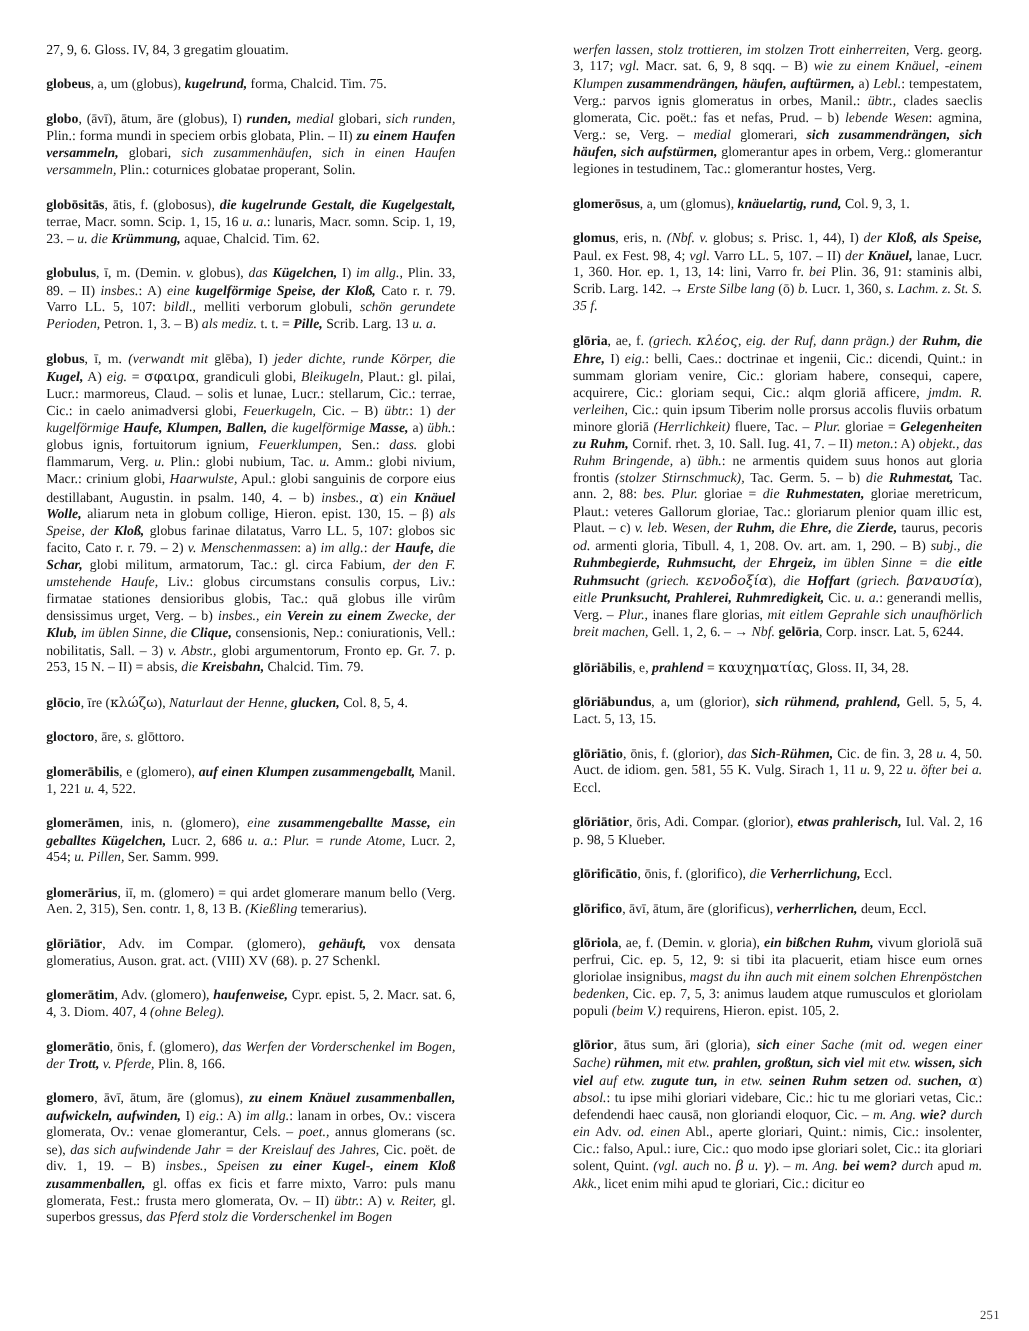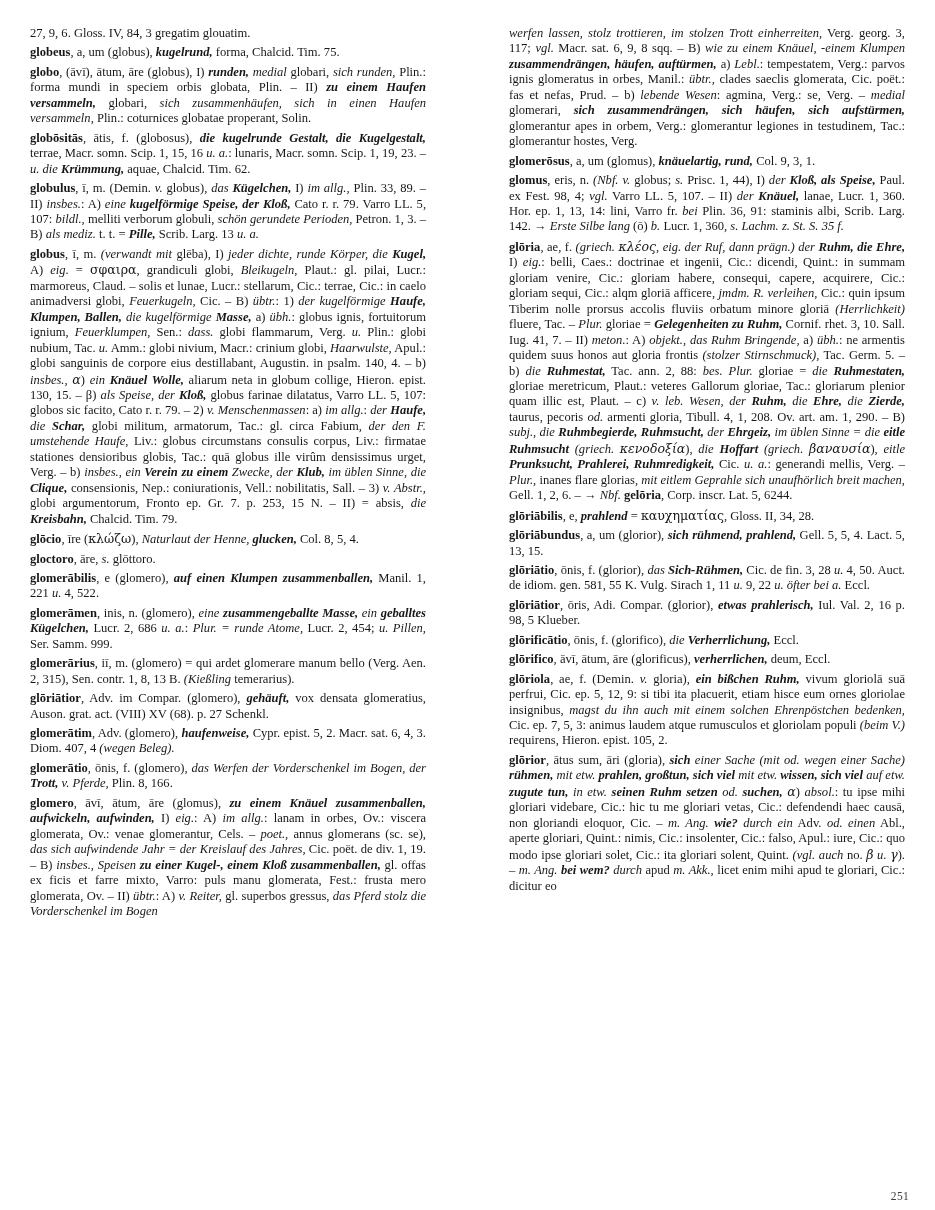--- a/index.html
+++ b/index.html
@@ -30,21 +30,21 @@
   }
   .column {
     width: 404px;
     font-size: 12.55px;
     line-height: 15.45px;
     text-align: justify;
     text-justify: inter-word;
     hyphens: manual;
   }
   .entry {
-    margin: 4px;
+    margin: 16px;
     padding: 0;
     text-indent: 0;
   }
   .lemma {
     font-weight: bold;
   }
   .de {
     font-style: italic;
   }
   .deb {
@@ -78,25 +78,25 @@
 
     <div class="column" id="left-column">
         <p class="entry">27, 9, 6. Gloss. IV, 84, 3 gregatim glouatim.</p>
         <p class="entry"><b class="lemma">globeus</b>, a, um (globus), <i class="deb">kugelrund,</i> forma, Chalcid. Tim. 75.</p>
         <p class="entry"><b class="lemma">globo</b>, (āvī), ātum, āre (globus), I) <i class="deb">runden,</i> <i class="de">medial</i> globari, <i class="de">sich runden,</i> Plin.: forma mundi in speciem orbis globata, Plin. – II) <i class="deb">zu einem Haufen versammeln,</i> globari, <i class="de">sich zusammenhäufen, sich in einen Haufen versammeln,</i> Plin.: coturnices globatae properant, Solin.</p>
         <p class="entry"><b class="lemma">globōsitās</b>, ātis, f. (globosus), <i class="deb">die kugelrunde Gestalt, die Kugelgestalt,</i> terrae, Macr. somn. Scip. 1, 15, 16 <i class="de">u. a.</i>: lunaris, Macr. somn. Scip. 1, 19, 23. – <i class="de">u. die</i> <i class="deb">Krümmung,</i> aquae, Chalcid. Tim. 62.</p>
         <p class="entry"><b class="lemma">globulus</b>, ī, m. (Demin. <i class="de">v.</i> globus), <i class="de">das</i> <i class="deb">Kügelchen,</i> I) <i class="de">im allg.,</i> Plin. 33, 89. – II) <i class="de">insbes.</i>: A) <i class="de">eine</i> <i class="deb">kugelförmige Speise, der Kloß,</i> Cato r. r. 79. Varro LL. 5, 107: <i class="de">bildl.,</i> melliti verborum globuli, <i class="de">schön gerundete Perioden,</i> Petron. 1, 3. – B) <i class="de">als mediz.</i> t. t. = <i class="deb">Pille,</i> Scrib. Larg. 13 <i class="de">u. a.</i></p>
         <p class="entry"><b class="lemma">globus</b>, ī, m. <i class="de">(verwandt mit</i> glēba), I) <i class="de">jeder dichte, runde Körper, die</i> <i class="deb">Kugel,</i> A) <i class="de">eig.</i> = <span class="gr">σφαιρα</span>, grandiculi globi, <i class="de">Bleikugeln,</i> Plaut.: gl. pilai, Lucr.: marmoreus, Claud. – solis et lunae, Lucr.: stellarum, Cic.: terrae, Cic.: in caelo animadversi globi, <i class="de">Feuerkugeln,</i> Cic. – B) <i class="de">übtr.</i>: 1) <i class="de">der kugelförmige</i> <i class="deb">Haufe, Klumpen, Ballen,</i> <i class="de">die kugelförmige</i> <i class="deb">Masse,</i> a) <i class="de">übh.</i>: globus ignis, fortuitorum ignium, <i class="de">Feuerklumpen,</i> Sen.: <i class="de">dass.</i> globi flammarum, Verg. <i class="de">u.</i> Plin.: globi nubium, Tac. <i class="de">u.</i> Amm.: globi nivium, Macr.: crinium globi, <i class="de">Haarwulste,</i> Apul.: globi sanguinis de corpore eius destillabant, Augustin. in psalm. 140, 4. – b) <i class="de">insbes.,</i> <span class="gri">α</span>) <i class="de">ein</i> <i class="deb">Knäuel Wolle,</i> aliarum neta in globum collige, Hieron. epist. 130, 15. – β) <i class="de">als Speise, der</i> <i class="deb">Kloß,</i> globus farinae dilatatus, Varro LL. 5, 107: globos sic facito, Cato r. r. 79. – 2) <i class="de">v. Menschenmassen</i>: a) <i class="de">im allg.</i>: <i class="de">der</i> <i class="deb">Haufe,</i> <i class="de">die</i> <i class="deb">Schar,</i> globi militum, armatorum, Tac.: gl. circa Fabium, <i class="de">der den F. umstehende Haufe,</i> Liv.: globus circumstans consulis corpus, Liv.: firmatae stationes densioribus globis, Tac.: quā globus ille virûm densissimus urget, Verg. – b) <i class="de">insbes., ein</i> <i class="deb">Verein zu einem</i> <i class="de">Zwecke, der</i> <i class="deb">Klub,</i> <i class="de">im üblen Sinne, die</i> <i class="deb">Clique,</i> consensionis, Nep.: coniurationis, Vell.: nobilitatis, Sall. – 3) <i class="de">v. Abstr.,</i> globi argumentorum, Fronto ep. Gr. 7. p. 253, 15 N. – II) = absis, <i class="de">die</i> <i class="deb">Kreisbahn,</i> Chalcid. Tim. 79.</p>
         <p class="entry"><b class="lemma">glōcio</b>, īre (<span class="gr">κλώζω</span>), <i class="de">Naturlaut der Henne,</i> <i class="deb">glucken,</i> Col. 8, 5, 4.</p>
         <p class="entry"><b class="lemma">gloctoro</b>, āre, <i class="de">s.</i> glōttoro.</p>
-        <p class="entry"><b class="lemma">glomerābilis</b>, e (glomero), <i class="deb">auf einen Klumpen zusammenballen,</i> Manil. 1, 221 <i class="de">u.</i> 4, 522.</p>
+        <p class="entry"><b class="lemma">glomerābilis</b>, e (glomero), <i class="deb">auf einen Klumpen zusammengeballt,</i> Manil. 1, 221 <i class="de">u.</i> 4, 522.</p>
         <p class="entry"><b class="lemma">glomerāmen</b>, inis, n. (glomero), <i class="de">eine</i> <i class="deb">zusammengeballte Masse,</i> <i class="de">ein</i> <i class="deb">geballtes Kügelchen,</i> Lucr. 2, 686 <i class="de">u. a.</i>: <i class="de">Plur. = runde Atome,</i> Lucr. 2, 454; <i class="de">u. Pillen,</i> Ser. Samm. 999.</p>
         <p class="entry"><b class="lemma">glomerārius</b>, iī, m. (glomero) = qui ardet glomerare manum bello (Verg. Aen. 2, 315), Sen. contr. 1, 8, 13 B. <i class="de">(Kießling</i> temerarius).</p>
         <p class="entry"><b class="lemma">glōriātior</b>, Adv. im Compar. (glomero), <i class="deb">gehäuft,</i> vox densata glomeratius, Auson. grat. act. (VIII) XV (68). p. 27 Schenkl.</p>
-        <p class="entry"><b class="lemma">glomerātim</b>, Adv. (glomero), <i class="deb">haufenweise,</i> Cypr. epist. 5, 2. Macr. sat. 6, 4, 3. Diom. 407, 4 <i class="de">(wegen Beleg).</i></p>
+        <p class="entry"><b class="lemma">glomerātim</b>, Adv. (glomero), <i class="deb">haufenweise,</i> Cypr. epist. 5, 2. Macr. sat. 6, 4, 3. Diom. 407, 4 <i class="de">(ohne Beleg).</i></p>
         <p class="entry"><b class="lemma">glomerātio</b>, ōnis, f. (glomero), <i class="de">das Werfen der Vorderschenkel im Bogen, der</i> <i class="deb">Trott,</i> <i class="de">v. Pferde,</i> Plin. 8, 166.</p>
         <p class="entry"><b class="lemma">glomero</b>, āvī, ātum, āre (glomus), <i class="deb">zu einem Knäuel zusammenballen, aufwickeln, aufwinden,</i> I) <i class="de">eig.</i>: A) <i class="de">im allg.</i>: lanam in orbes, Ov.: viscera glomerata, Ov.: venae glomerantur, Cels. – <i class="de">poet.,</i> annus glomerans (sc. se), <i class="de">das sich aufwindende Jahr = der Kreislauf des Jahres,</i> Cic. poët. de div. 1, 19. – B) <i class="de">insbes., Speisen</i> <i class="deb">zu einer Kugel-, einem Kloß zusammenballen,</i> gl. offas ex ficis et farre mixto, Varro: puls manu glomerata, Fest.: frusta mero glomerata, Ov. – II) <i class="de">übtr.</i>: A) <i class="de">v. Reiter,</i> gl. superbos gressus, <i class="de">das Pferd stolz die Vorderschenkel im Bogen</i></p>
       </div>
 
     <div class="column" id="right-column">
         <p class="entry"><i class="de">werfen lassen, stolz trottieren, im stolzen Trott einherreiten,</i> Verg. georg. 3, 117; <i class="de">vgl.</i> Macr. sat. 6, 9, 8 sqq. – B) <i class="de">wie zu einem Knäuel, -einem Klumpen</i> <i class="deb">zusammendrängen, häufen, auftürmen,</i> a) <i class="de">Lebl.</i>: tempestatem, Verg.: parvos ignis glomeratus in orbes, Manil.: <i class="de">übtr.,</i> clades saeclis glomerata, Cic. poët.: fas et nefas, Prud. – b) <i class="de">lebende Wesen</i>: agmina, Verg.: se, Verg. – <i class="de">medial</i> glomerari, <i class="deb">sich zusammendrängen, sich häufen, sich aufstürmen,</i> glomerantur apes in orbem, Verg.: glomerantur legiones in testudinem, Tac.: glomerantur hostes, Verg.</p>
         <p class="entry"><b class="lemma">glomerōsus</b>, a, um (glomus), <i class="deb">knäuelartig, rund,</i> Col. 9, 3, 1.</p>
         <p class="entry"><b class="lemma">glomus</b>, eris, n. <i class="de">(Nbf. v.</i> globus; <i class="de">s.</i> Prisc. 1, 44), I) <i class="de">der</i> <i class="deb">Kloß, als Speise,</i> Paul. ex Fest. 98, 4; <i class="de">vgl.</i> Varro LL. 5, 107. – II) <i class="de">der</i> <i class="deb">Knäuel,</i> lanae, Lucr. 1, 360. Hor. ep. 1, 13, 14: lini, Varro fr. <i class="de">bei</i> Plin. 36, 91: staminis albi, Scrib. Larg. 142. → <i class="de">Erste Silbe lang</i> (ō) <i class="de">b.</i> Lucr. 1, 360, <i class="de">s. Lachm. z. St. S. 35 f.</i></p>
         <p class="entry"><b class="lemma">glōria</b>, ae, f. <i class="de">(griech.</i> <span class="gri">κλέος</span>, <i class="de">eig. der Ruf, dann prägn.) der</i> <i class="deb">Ruhm, die Ehre,</i> I) <i class="de">eig.</i>: belli, Caes.: doctrinae et ingenii, Cic.: dicendi, Quint.: in summam gloriam venire, Cic.: gloriam habere, consequi, capere, acquirere, Cic.: gloriam sequi, Cic.: alqm gloriā afficere, <i class="de">jmdm. R. verleihen,</i> Cic.: quin ipsum Tiberim nolle prorsus accolis fluviis orbatum minore gloriā <i class="de">(Herrlichkeit)</i> fluere, Tac. – <i class="de">Plur.</i> gloriae = <i class="deb">Gelegenheiten zu Ruhm,</i> Cornif. rhet. 3, 10. Sall. Iug. 41, 7. – II) <i class="de">meton.</i>: A) <i class="de">objekt., das Ruhm Bringende,</i> a) <i class="de">übh.</i>: ne armentis quidem suus honos aut gloria frontis <i class="de">(stolzer Stirnschmuck),</i> Tac. Germ. 5. – b) <i class="de">die</i> <i class="deb">Ruhmestat,</i> Tac. ann. 2, 88: <i class="de">bes. Plur.</i> gloriae = <i class="de">die</i> <i class="deb">Ruhmestaten,</i> gloriae meretricum, Plaut.: veteres Gallorum gloriae, Tac.: gloriarum plenior quam illic est, Plaut. – c) <i class="de">v. leb. Wesen, der</i> <i class="deb">Ruhm,</i> <i class="de">die</i> <i class="deb">Ehre,</i> <i class="de">die</i> <i class="deb">Zierde,</i> taurus, pecoris <i class="de">od.</i> armenti gloria, Tibull. 4, 1, 208. Ov. art. am. 1, 290. – B) <i class="de">subj., die</i> <i class="deb">Ruhmbegierde, Ruhmsucht,</i> <i class="de">der</i> <i class="deb">Ehrgeiz,</i> <i class="de">im üblen Sinne = die</i> <i class="deb">eitle Ruhmsucht</i> <i class="de">(griech.</i> <span class="gri">κενοδοξία</span>), <i class="de">die</i> <i class="deb">Hoffart</i> <i class="de">(griech.</i> <span class="gri">βαναυσία</span>), <i class="de">eitle</i> <i class="deb">Prunksucht, Prahlerei, Ruhmredigkeit,</i> Cic. <i class="de">u. a.</i>: generandi mellis, Verg. – <i class="de">Plur.,</i> inanes flare glorias, <i class="de">mit eitlem Geprahle sich unaufhörlich breit machen,</i> Gell. 1, 2, 6. – → <i class="de">Nbf.</i> <b class="lemma">gelōria</b>, Corp. inscr. Lat. 5, 6244.</p>
         <p class="entry"><b class="lemma">glōriābilis</b>, e, <i class="deb">prahlend</i> = <span class="gr">καυχηματίας</span>, Gloss. II, 34, 28.</p>

